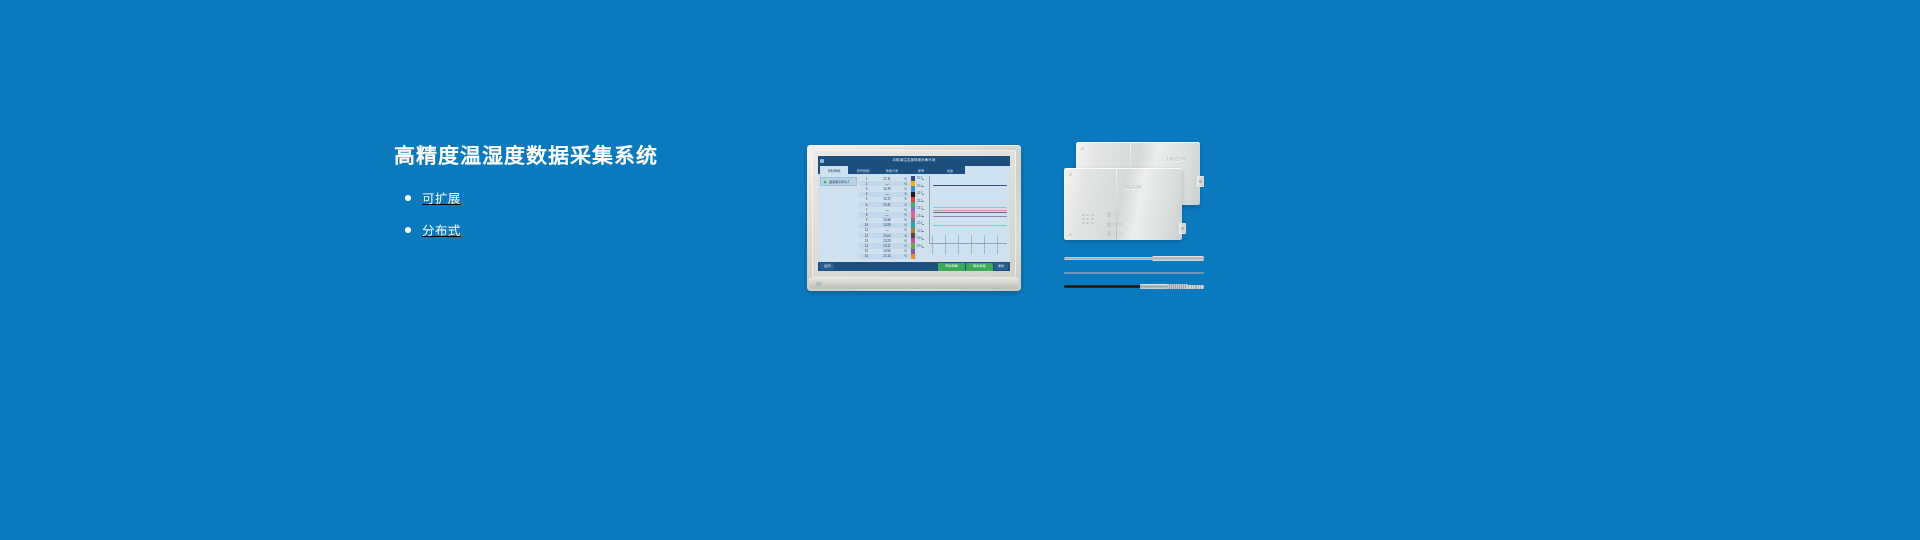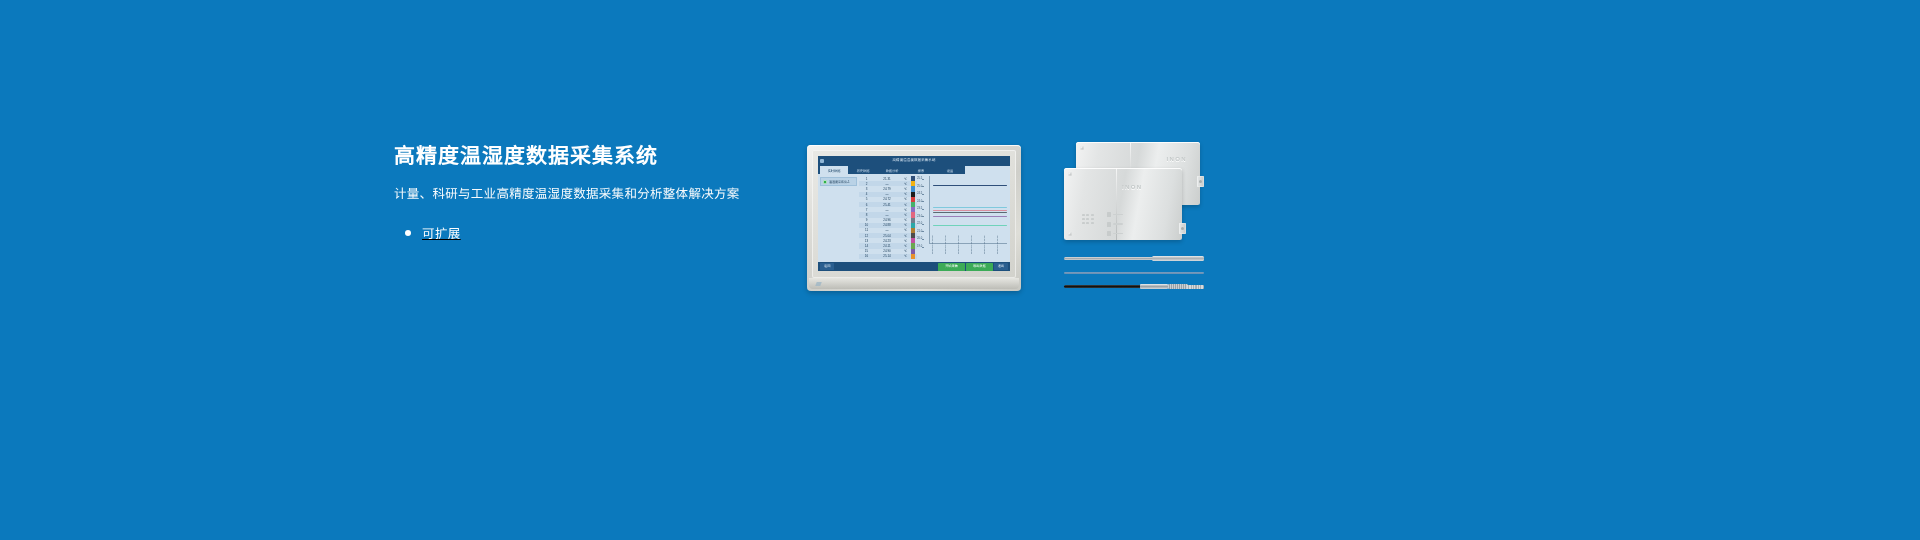--- a/index.html
+++ b/index.html
@@ -223,25 +223,28 @@
     background:repeating-linear-gradient(90deg,#d6dadd 0 1.2px,#a8aeb2 1.2px 2.4px);
   }
 </style>
 </head>
 <body>
 
 <div id="banner">
 
   <div class="copy">
     <h1 class="headline">高精度温湿度数据采集系统</h1>
-    <p class="subhead">计量、科研与工业高精度温湿度数据采集和分析整体解决方案</p>
     <ul class="bullets">
       <li class="bullet">
         <span class="dot"></span>
         <span class="bullet-label">可扩展</span>
+      </li>
+      <li class="bullet">
+        <span class="dot"></span>
+        <span class="bullet-label">分布式</span>
       </li>
     </ul>
   </div>
 
   <div class="monitor">
     <div class="bezel">
       <div class="bezel-inner"></div>
       <div class="stand-lip"></div>
 
       <div class="screen">

